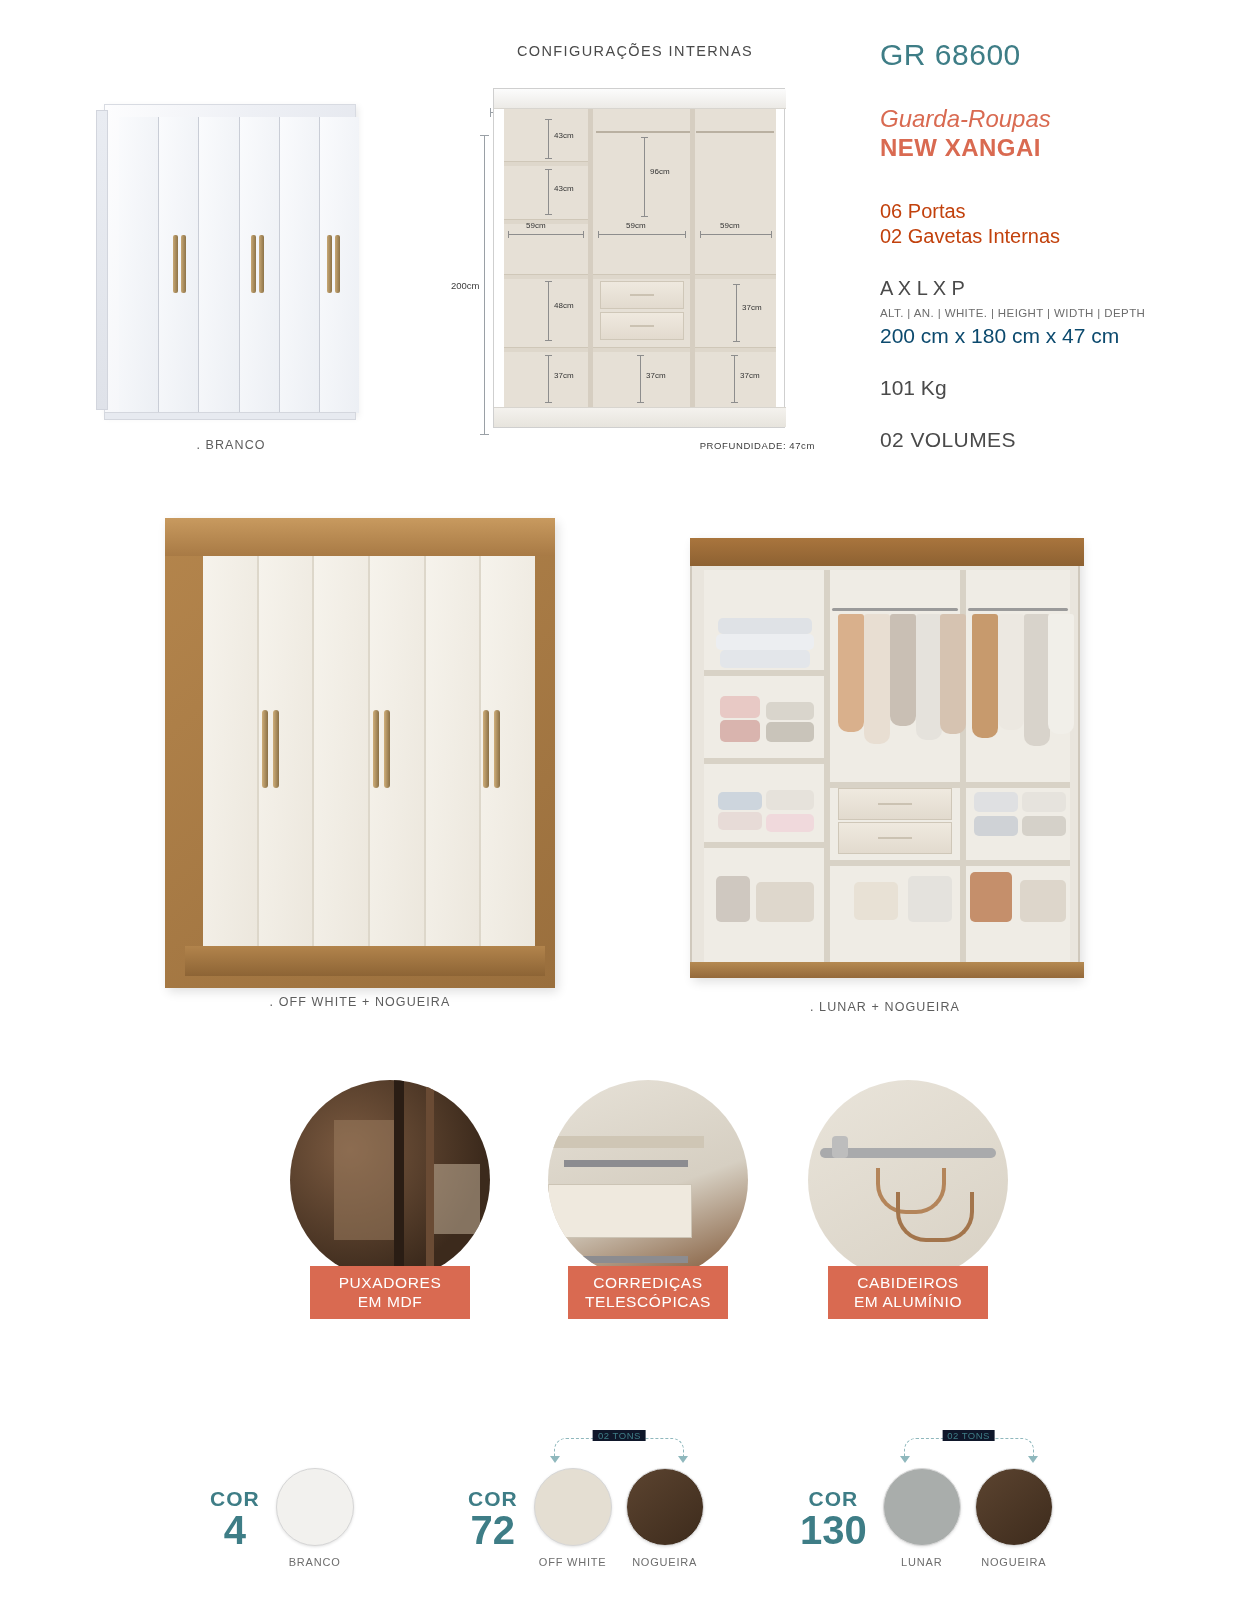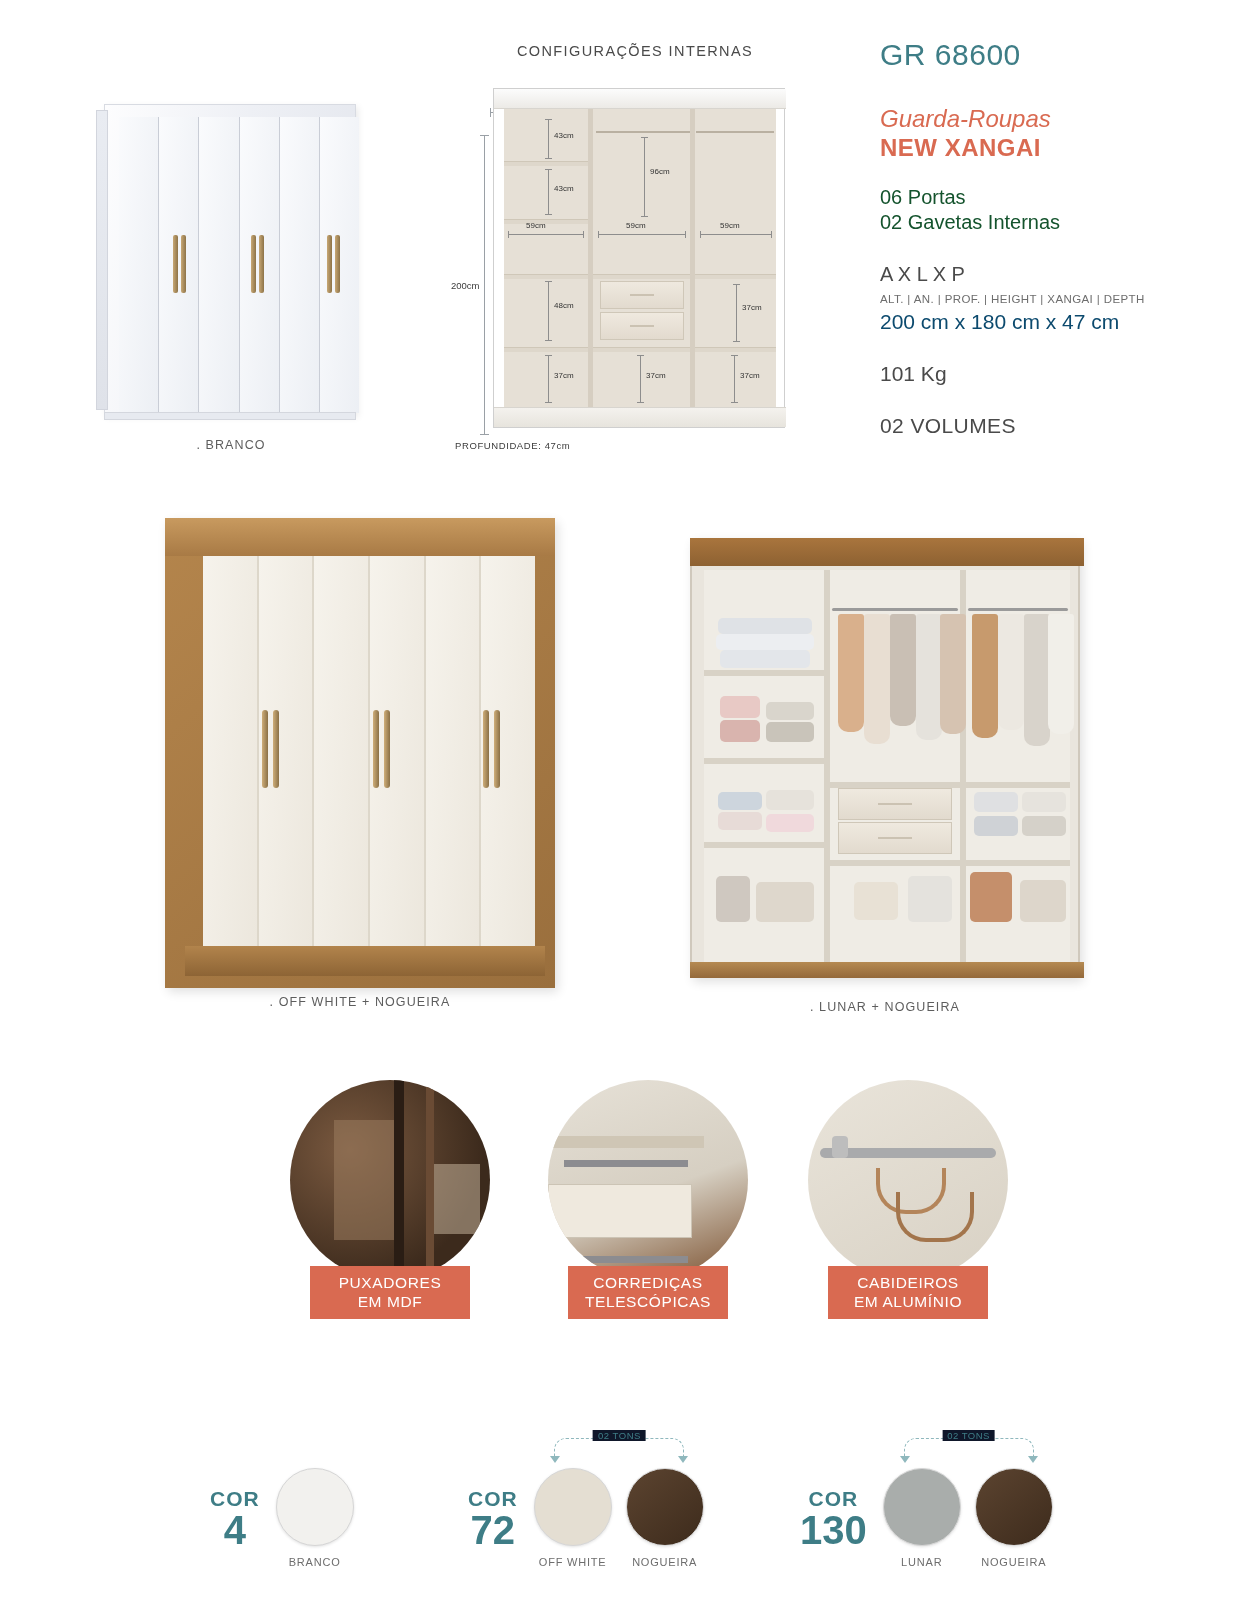--- a/index.html
+++ b/index.html
@@ -115,32 +115,32 @@
     content: ""; position: absolute; top: -3px; width: 1px; height: 7px; background: #8d8d8d;
   }
   .mini-h::before { left: 0; } .mini-h::after { right: 0; }
   .mini-v { position: absolute; width: 1px; background: #8d8d8d; }
   .mini-v::before, .mini-v::after {
     content: ""; position: absolute; left: -3px; width: 7px; height: 1px; background: #8d8d8d;
   }
   .mini-v::before { top: 0; } .mini-v::after { bottom: 0; }
 
   .depth-label {
-    position: absolute; left: 0; top: 400px; width: 360px; text-align: left;
+    position: absolute; left: 0; top: 400px; width: 360px; text-align: right;
     font-size: 9.5px; letter-spacing: .6px; color: #3b3b3b;
   }
 
   
   .info { position: absolute; left: 880px; top: 38px; width: 330px; }
   .sku { font-size: 30px; color: #3e7d86; letter-spacing: .5px; }
   .prod-name {
     margin-top: 32px; font-size: 24px; color: #d96a51; line-height: 1.22; font-style: italic;
   }
   .prod-name .l2 { font-style: normal; font-weight: 700; letter-spacing: .5px; }
-  .specs { margin-top: 22px; font-size: 20px; color: #14532d; line-height: 1.28; }
+  .specs { margin-top: 36px; font-size: 20px; color: #c2410c; line-height: 1.28; }
   .medidas { margin-top: 26px; font-size: 21px; color: #4a4a4a; line-height: 1.2; }
   .medidas .sub { font-size: 20px; }
   .medida-legend { margin-top: 7px; font-size: 11.5px; color: #6d6d6d; letter-spacing: .4px; }
   .medida-value { margin-top: 5px; font-size: 21px; color: #0c4a6e; }
   .weight { margin-top: 28px; font-size: 21px; color: #4a4a4a; }
   .volumes { margin-top: 28px; font-size: 21px; color: #4a4a4a; letter-spacing: .4px; }
 
   
   .mid { position: absolute; top: 500px; left: 0; width: 1239px; height: 545px; }
 
@@ -338,21 +338,21 @@
         <div>Guarda-Roupas</div>
         <div class="l2">NEW XANGAI</div>
       </div>
       <div class="specs">
         <div>06 Portas</div>
         <div>02 Gavetas Internas</div>
       </div>
       <div class="medidas">
         <div class="sub">A X L X P</div>
       </div>
-      <div class="medida-legend">ALT. | AN. | PROF. | HEIGHT | XANGAI | DEPTH</div>
+      <div class="medida-legend">ALT. | AN. | WHITE. | HEIGHT | WIDTH | DEPTH</div>
       <div class="medida-value">200 cm x 180 cm x 47 cm</div>
       <div class="weight">101 Kg</div>
       <div class="volumes">02 VOLUMES</div>
     </div>
   </div>
 
   <div class="mid">
 
     <div class="prod-offwhite">
       <div class="ow-frame">

